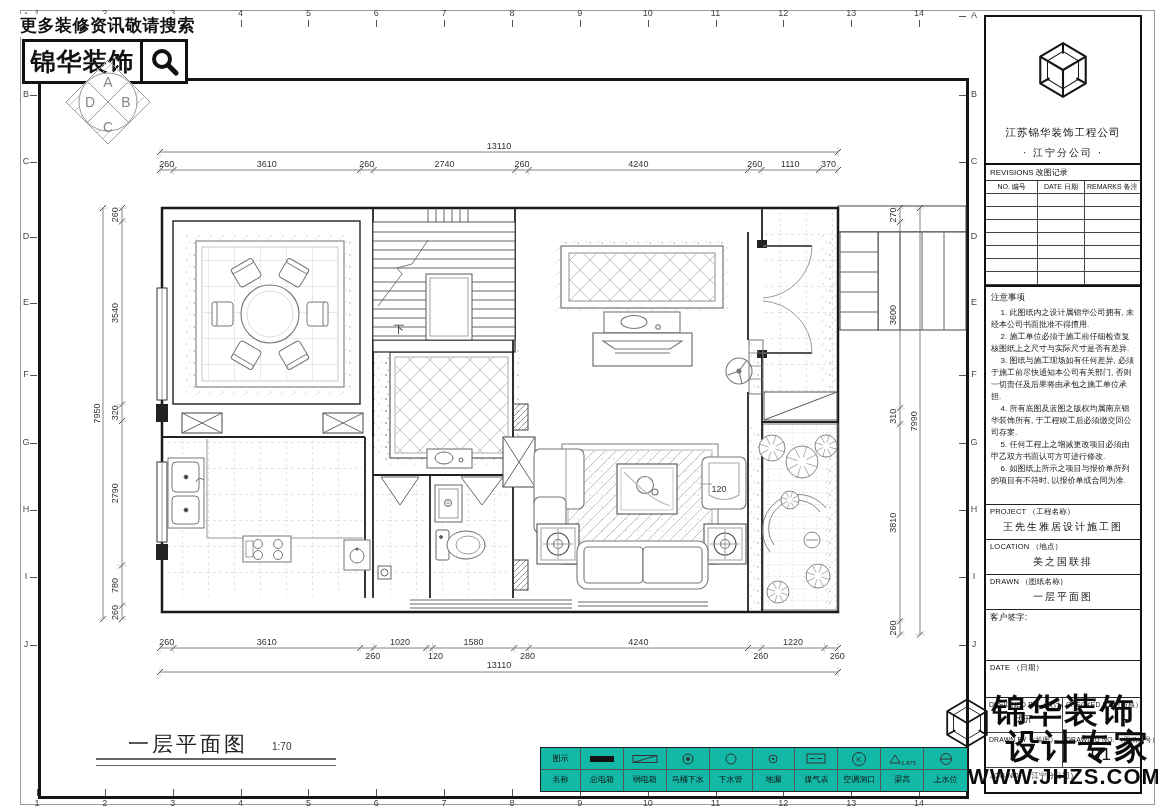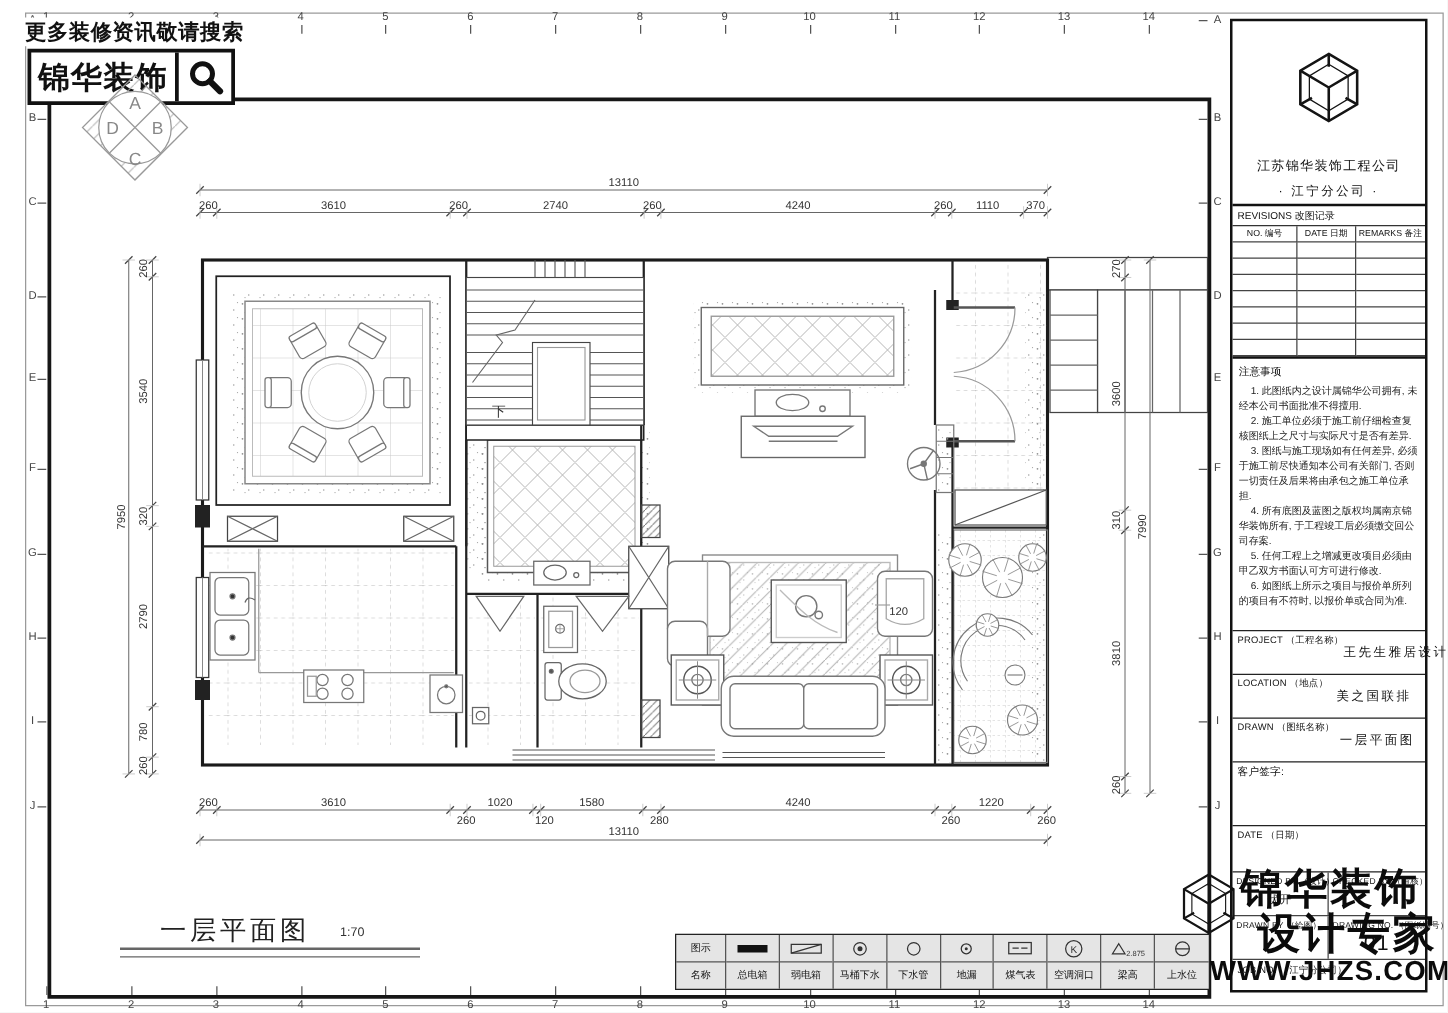--- a/index.html
+++ b/index.html
@@ -17,42 +17,42 @@
   #banner-tagline{left:20px;top:14px;width:200px;font-size:17px;font-weight:bold;letter-spacing:.5px;background:#fff;white-space:nowrap}
   #brand-box{left:22px;top:39px;width:160px;height:39px;border:3px solid #111;background:#fff;display:flex;align-items:stretch}
   #brand-name{flex:1;display:flex;align-items:center;justify-content:center;font-size:25px;font-weight:bold;letter-spacing:1px}
   #brand-divider{width:3px;background:#111}
   #brand-search{width:42px;display:flex;align-items:center;justify-content:center}
   
   #plan-caption{left:128px;top:730px;font-size:21px;letter-spacing:3px;color:#222}
   #plan-caption-scale{left:272px;top:741px;font-size:10px;color:#333}
   .cap-line{position:absolute;left:96px;width:240px;background:#666;height:2px}
   
-  #legend{left:540px;top:747px;width:426px;height:43px;border:1.5px solid #222;background:#e5e5e5;
+  #legend{left:540px;top:747px;width:426px;height:43px;border:1.5px solid #222;background:#14b8a6;
           display:grid;grid-template-columns:40px repeat(9,1fr);grid-auto-flow:column}
   .leg-col{display:flex;flex-direction:column;border-right:1px solid #555}
   .leg-col:last-child{border-right:none}
   .leg-sym{height:21px;display:flex;align-items:center;justify-content:center;border-bottom:1px solid #555}
   .leg-name{height:19px;display:flex;align-items:center;justify-content:center;font-size:8px;white-space:nowrap;overflow:hidden}
   
   #titleblock{left:984px;top:15px;width:154px;height:775px;border:2.5px solid #111;background:#fff;
               display:flex;flex-direction:column;font-size:8px}
   .tb-logo{height:106px;display:flex;align-items:center;justify-content:center}
   .tb-company{height:20px;display:flex;align-items:center;justify-content:center;font-size:10.5px;letter-spacing:1px}
   .tb-branch{height:20px;display:flex;align-items:center;justify-content:center;font-size:10px;letter-spacing:2px}
   .tb-rev-title{height:15px;display:flex;align-items:center;padding-left:4px;border-top:2px solid #111;font-size:8px}
   #rev-table{border-top:1px solid #333}
   .rev-row{display:grid;grid-template-columns:34% 30% 36%}
   .rev-cell{border-right:1px solid #444;border-bottom:1px solid #444;height:12px;font-size:7px;
             display:flex;align-items:center;justify-content:center;white-space:nowrap}
   .rev-cell:last-child{border-right:none}
   #notes-sec{flex:1;border-top:2px solid #111;padding:5px 5px 2px 5px;overflow:hidden}
   #notes-title{font-size:8.5px;margin-bottom:3px}
   .note{font-size:8px;line-height:1.5;text-indent:1.2em;color:#222}
-  .tb-field{border-top:1.5px solid #222;padding:2px 4px;display:flex;flex-direction:row}
+  .tb-field{border-top:1.5px solid #222;padding:2px 4px;display:flex;flex-direction:column}
   .tb-label{font-size:7.5px;letter-spacing:.2px;white-space:nowrap}
   .tb-value{flex:1;display:flex;align-items:center;justify-content:center;font-size:10px;letter-spacing:2px;white-space:nowrap}
   #tb-bottom{border-top:1.5px solid #222}
   .tb-brow{display:grid;grid-template-columns:50% 50%;border-bottom:1px solid #444}
   .tb-bcell{padding:2px 3px;border-right:1px solid #444;min-height:30px}
   .tb-bcell:last-child{border-right:none}
   .tb-bcell .tb-label{font-size:6.8px}
   .tb-bval{font-size:9px;letter-spacing:1px;text-align:center;margin-top:3px}
   .tb-bigno{font-size:17px;text-align:center;letter-spacing:1px}
   .tb-job{padding:3px 4px;min-height:18px}

